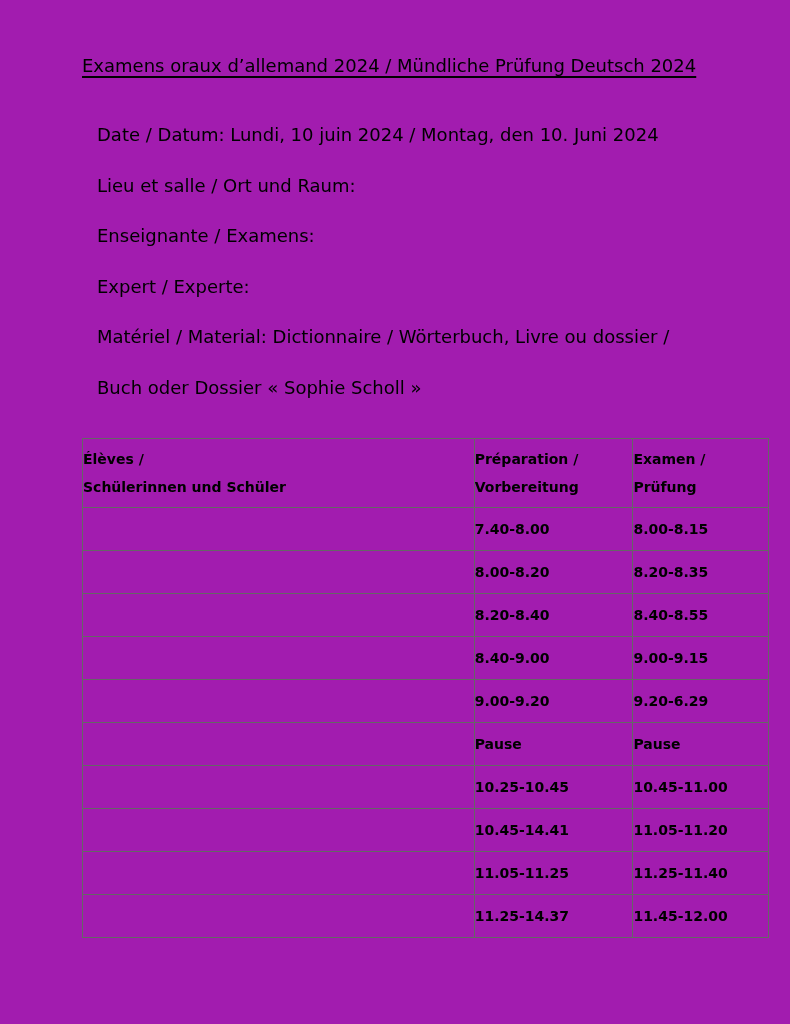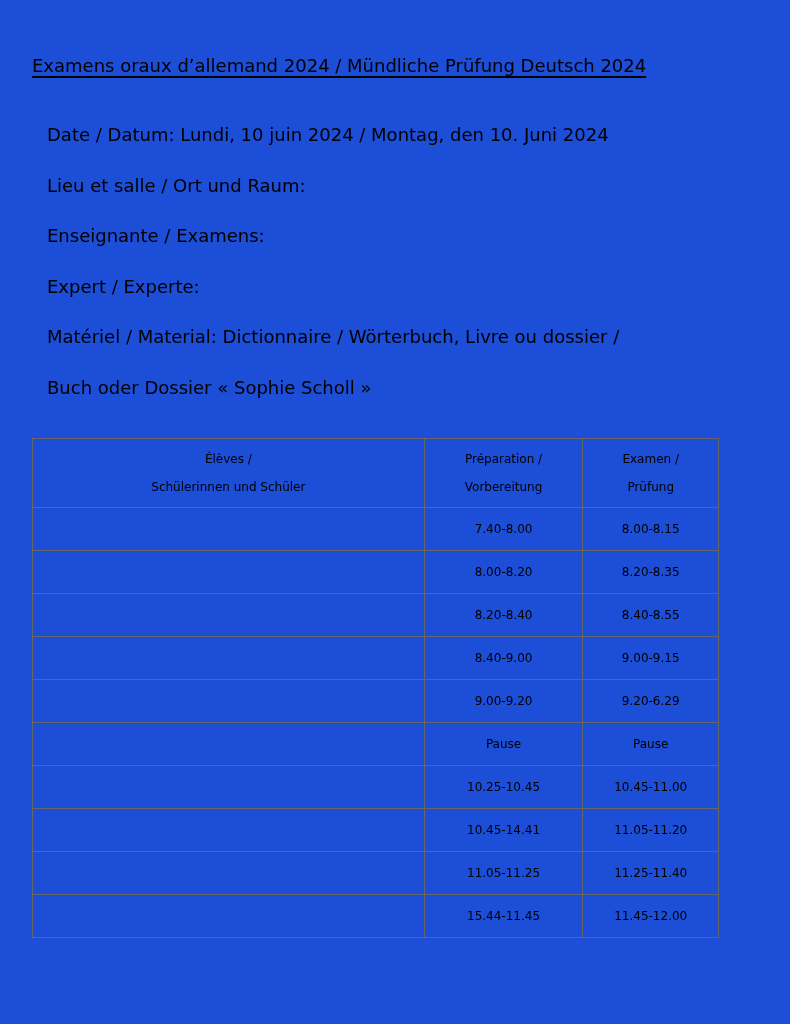--- a/index.html
+++ b/index.html
@@ -4,26 +4,26 @@
 <style>
   html, body {
     margin: 0;
     padding: 0;
     background: #ffffff;
   }
   .page {
     position: relative;
     width: 790px;
     height: 1024px;
-    background: #1d4ed8;
+    background: #a21caf;
     font-family: "DejaVu Sans", sans-serif;
     color: #000000;
     overflow: hidden;
     box-sizing: border-box;
-    padding: 53px 46px 0 32px;
+    padding: 53px 46px 0 82px;
   }
   .doc-title {
     margin: 0;
     font-size: 18px;
     line-height: 26px;
     font-weight: 400;
     text-decoration: underline;
     text-underline-offset: 4px;
     text-decoration-thickness: 1.5px;
     white-space: nowrap;
@@ -39,23 +39,23 @@
   }
   table.schedule {
     border-collapse: collapse;
     table-layout: fixed;
     width: 687px;
     margin-top: 33px;
   }
   table.schedule th,
   table.schedule td {
     border: 1px solid #666666;
-    font-weight: 400;
-    font-size: 12px;
-    text-align: center;
+    font-weight: 700;
+    font-size: 14px;
+    text-align: left;
     vertical-align: middle;
     padding: 0;
     overflow: hidden;
   }
   table.schedule th {
     height: 68px;
     line-height: 28px;
   }
   table.schedule td {
     height: 42px;
@@ -145,19 +145,19 @@
         <td>10.45-14.41</td>
         <td>11.05-11.20</td>
       </tr>
       <tr>
         <td></td>
         <td>11.05-11.25</td>
         <td>11.25-11.40</td>
       </tr>
       <tr>
         <td></td>
-        <td>15.44-11.45</td>
+        <td>11.25-14.37</td>
         <td>11.45-12.00</td>
       </tr>
     </tbody>
   </table>
 
 </div>
 
 </body></html>

